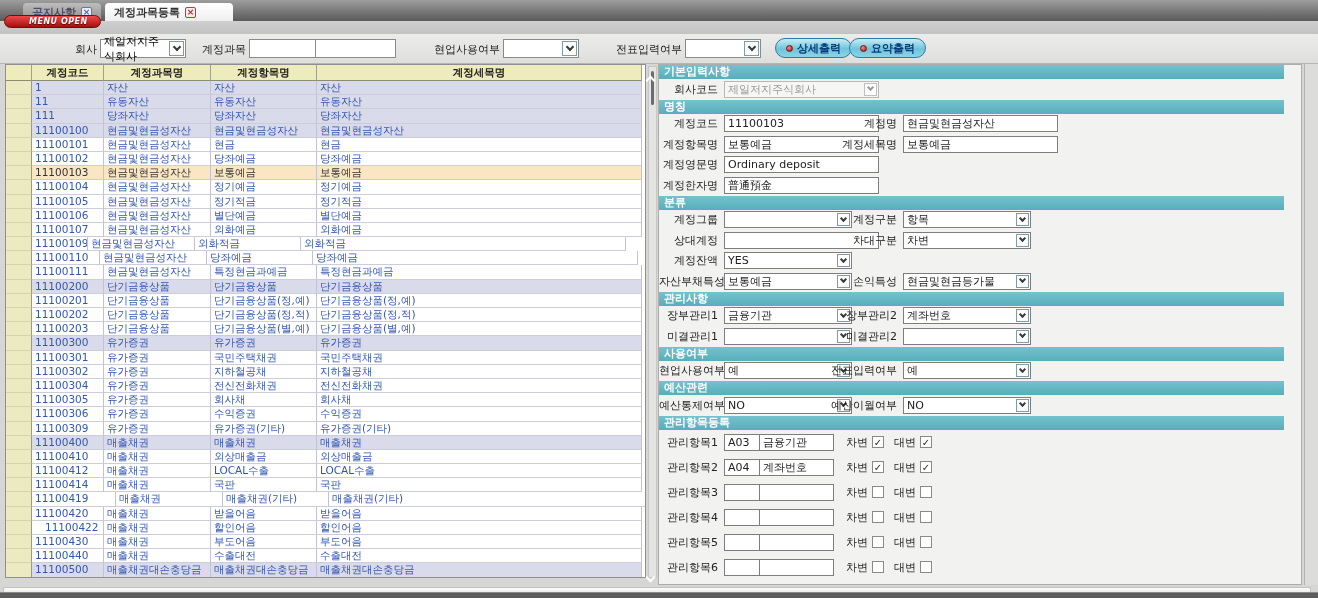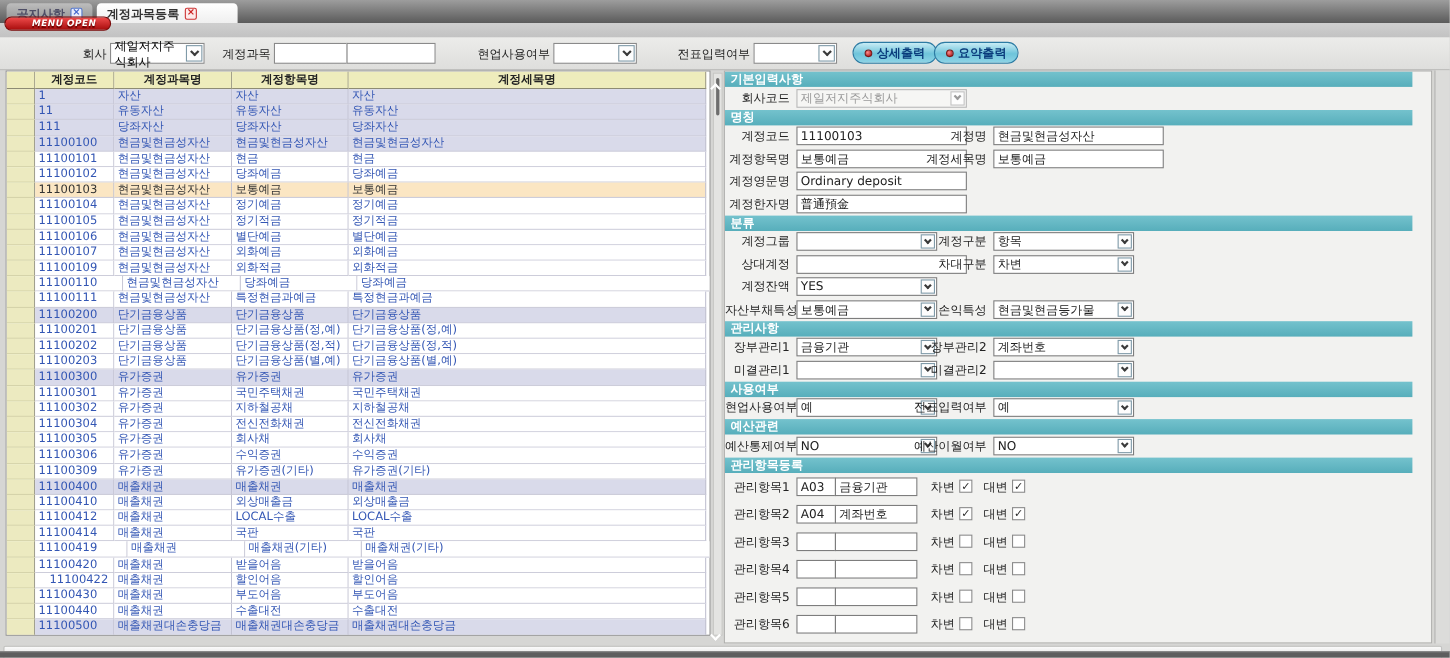--- a/index.html
+++ b/index.html
@@ -1,21 +1,21 @@
 <!DOCTYPE html>
 <html><head>
 <meta charset="utf-8">
 <style>
   * { margin:0; padding:0; box-sizing:border-box; }
   html,body { width:1318px; height:598px; overflow:hidden; }
   body { font-family:"DejaVu Sans","Liberation Sans",sans-serif; background:#d6d6d4; position:relative; font-size:11px; }
 
   
   #tabbar { position:absolute; left:0; top:0; width:1318px; height:21px;
-            background:linear-gradient(#9d9d9d,#5a5a5a); display:flex; align-items:flex-end; padding-left:6px; }
+            background:linear-gradient(#9d9d9d,#5a5a5a); display:flex; align-items:flex-end; padding-left:23px; }
   .tab { height:18px; display:flex; align-items:center; gap:5px; padding:0 9px;
          border-radius:4px 4px 0 0; font-weight:bold; font-size:11px; cursor:default; }
   .tab.inactive { background:linear-gradient(#bdbdbd,#8f8f8f); color:#4e4e66; margin-right:4px; }
   .tab.active { background:linear-gradient(#ffffff,#efefef); color:#333; min-width:128px; }
   .tab-close { width:11px; height:11px; border-radius:2px; font-size:9px; line-height:9px; text-align:center;
                background:#fff; display:inline-block; }
   .tab-close.blue { border:1px solid #5577cc; color:#4466cc; background:#e8eefc; }
   .tab-close.red  { border:1px solid #cc3333; color:#cc2222; background:#fdeaea; }
 
   #chrome-strip { position:absolute; left:0; top:21px; width:1318px; height:13px;
@@ -237,28 +237,28 @@
         </div>
         <div class="g-row leaf">
           <div class="g-selcell" style="width: 26px;"></div>
           <div class="g-cell" style="width: 72px;">11100107</div>
           <div class="g-cell" style="width: 107px;">현금및현금성자산</div>
           <div class="g-cell" style="width: 106px;">외화예금</div>
           <div class="g-cell" style="width: 325px;">외화예금</div>
         </div>
         <div class="g-row leaf">
           <div class="g-selcell" style="width: 26px;"></div>
-          <div class="g-cell" style="width: 72px;">11100109</div>
+          <div class="g-cell" style="width: 56px;">11100109</div>
           <div class="g-cell" style="width: 107px;">현금및현금성자산</div>
           <div class="g-cell" style="width: 106px;">외화적금</div>
           <div class="g-cell" style="width: 325px;">외화적금</div>
         </div>
         <div class="g-row leaf">
           <div class="g-selcell" style="width: 26px;"></div>
-          <div class="g-cell" style="width: 80px;">11100110</div>
+          <div class="g-cell" style="width: 68px;">11100110</div>
           <div class="g-cell" style="width: 107px;">현금및현금성자산</div>
           <div class="g-cell" style="width: 106px;">당좌예금</div>
           <div class="g-cell" style="width: 325px;">당좌예금</div>
         </div>
         <div class="g-row leaf">
           <div class="g-selcell" style="width: 26px;"></div>
           <div class="g-cell" style="width: 72px;">11100111</div>
           <div class="g-cell" style="width: 107px;">현금및현금성자산</div>
           <div class="g-cell" style="width: 106px;">특정현금과예금</div>
           <div class="g-cell" style="width: 325px;">특정현금과예금</div>

